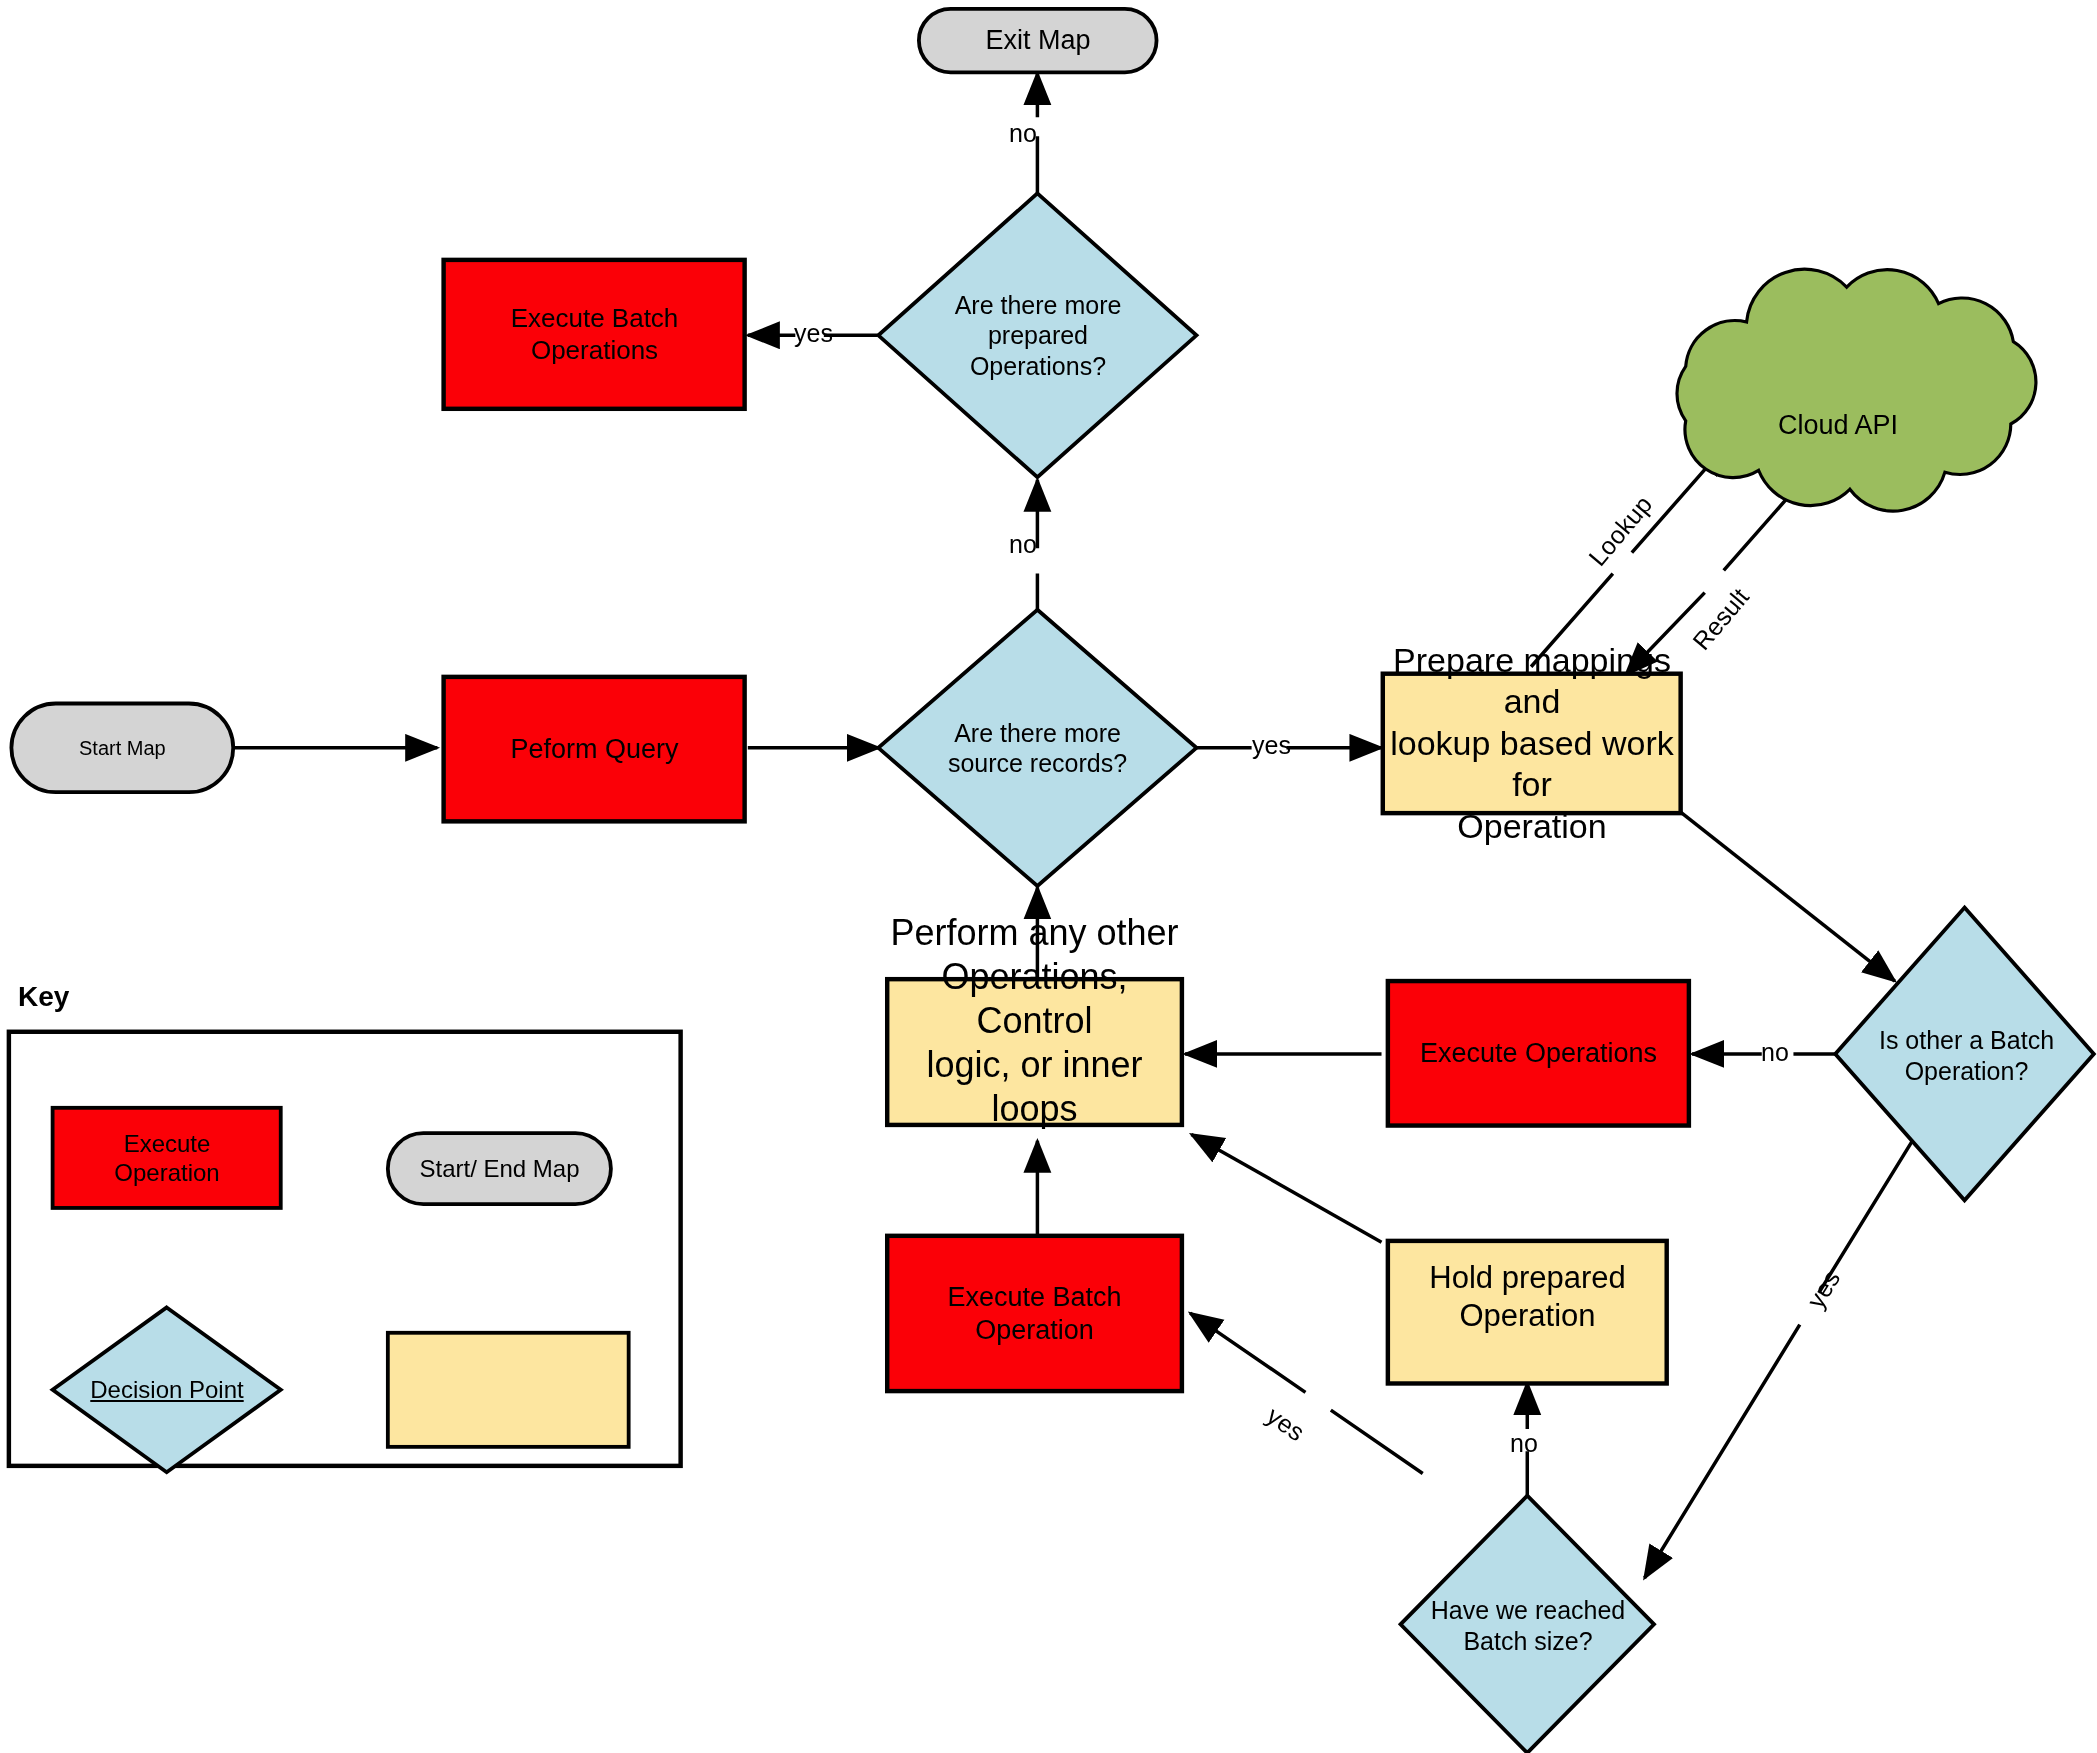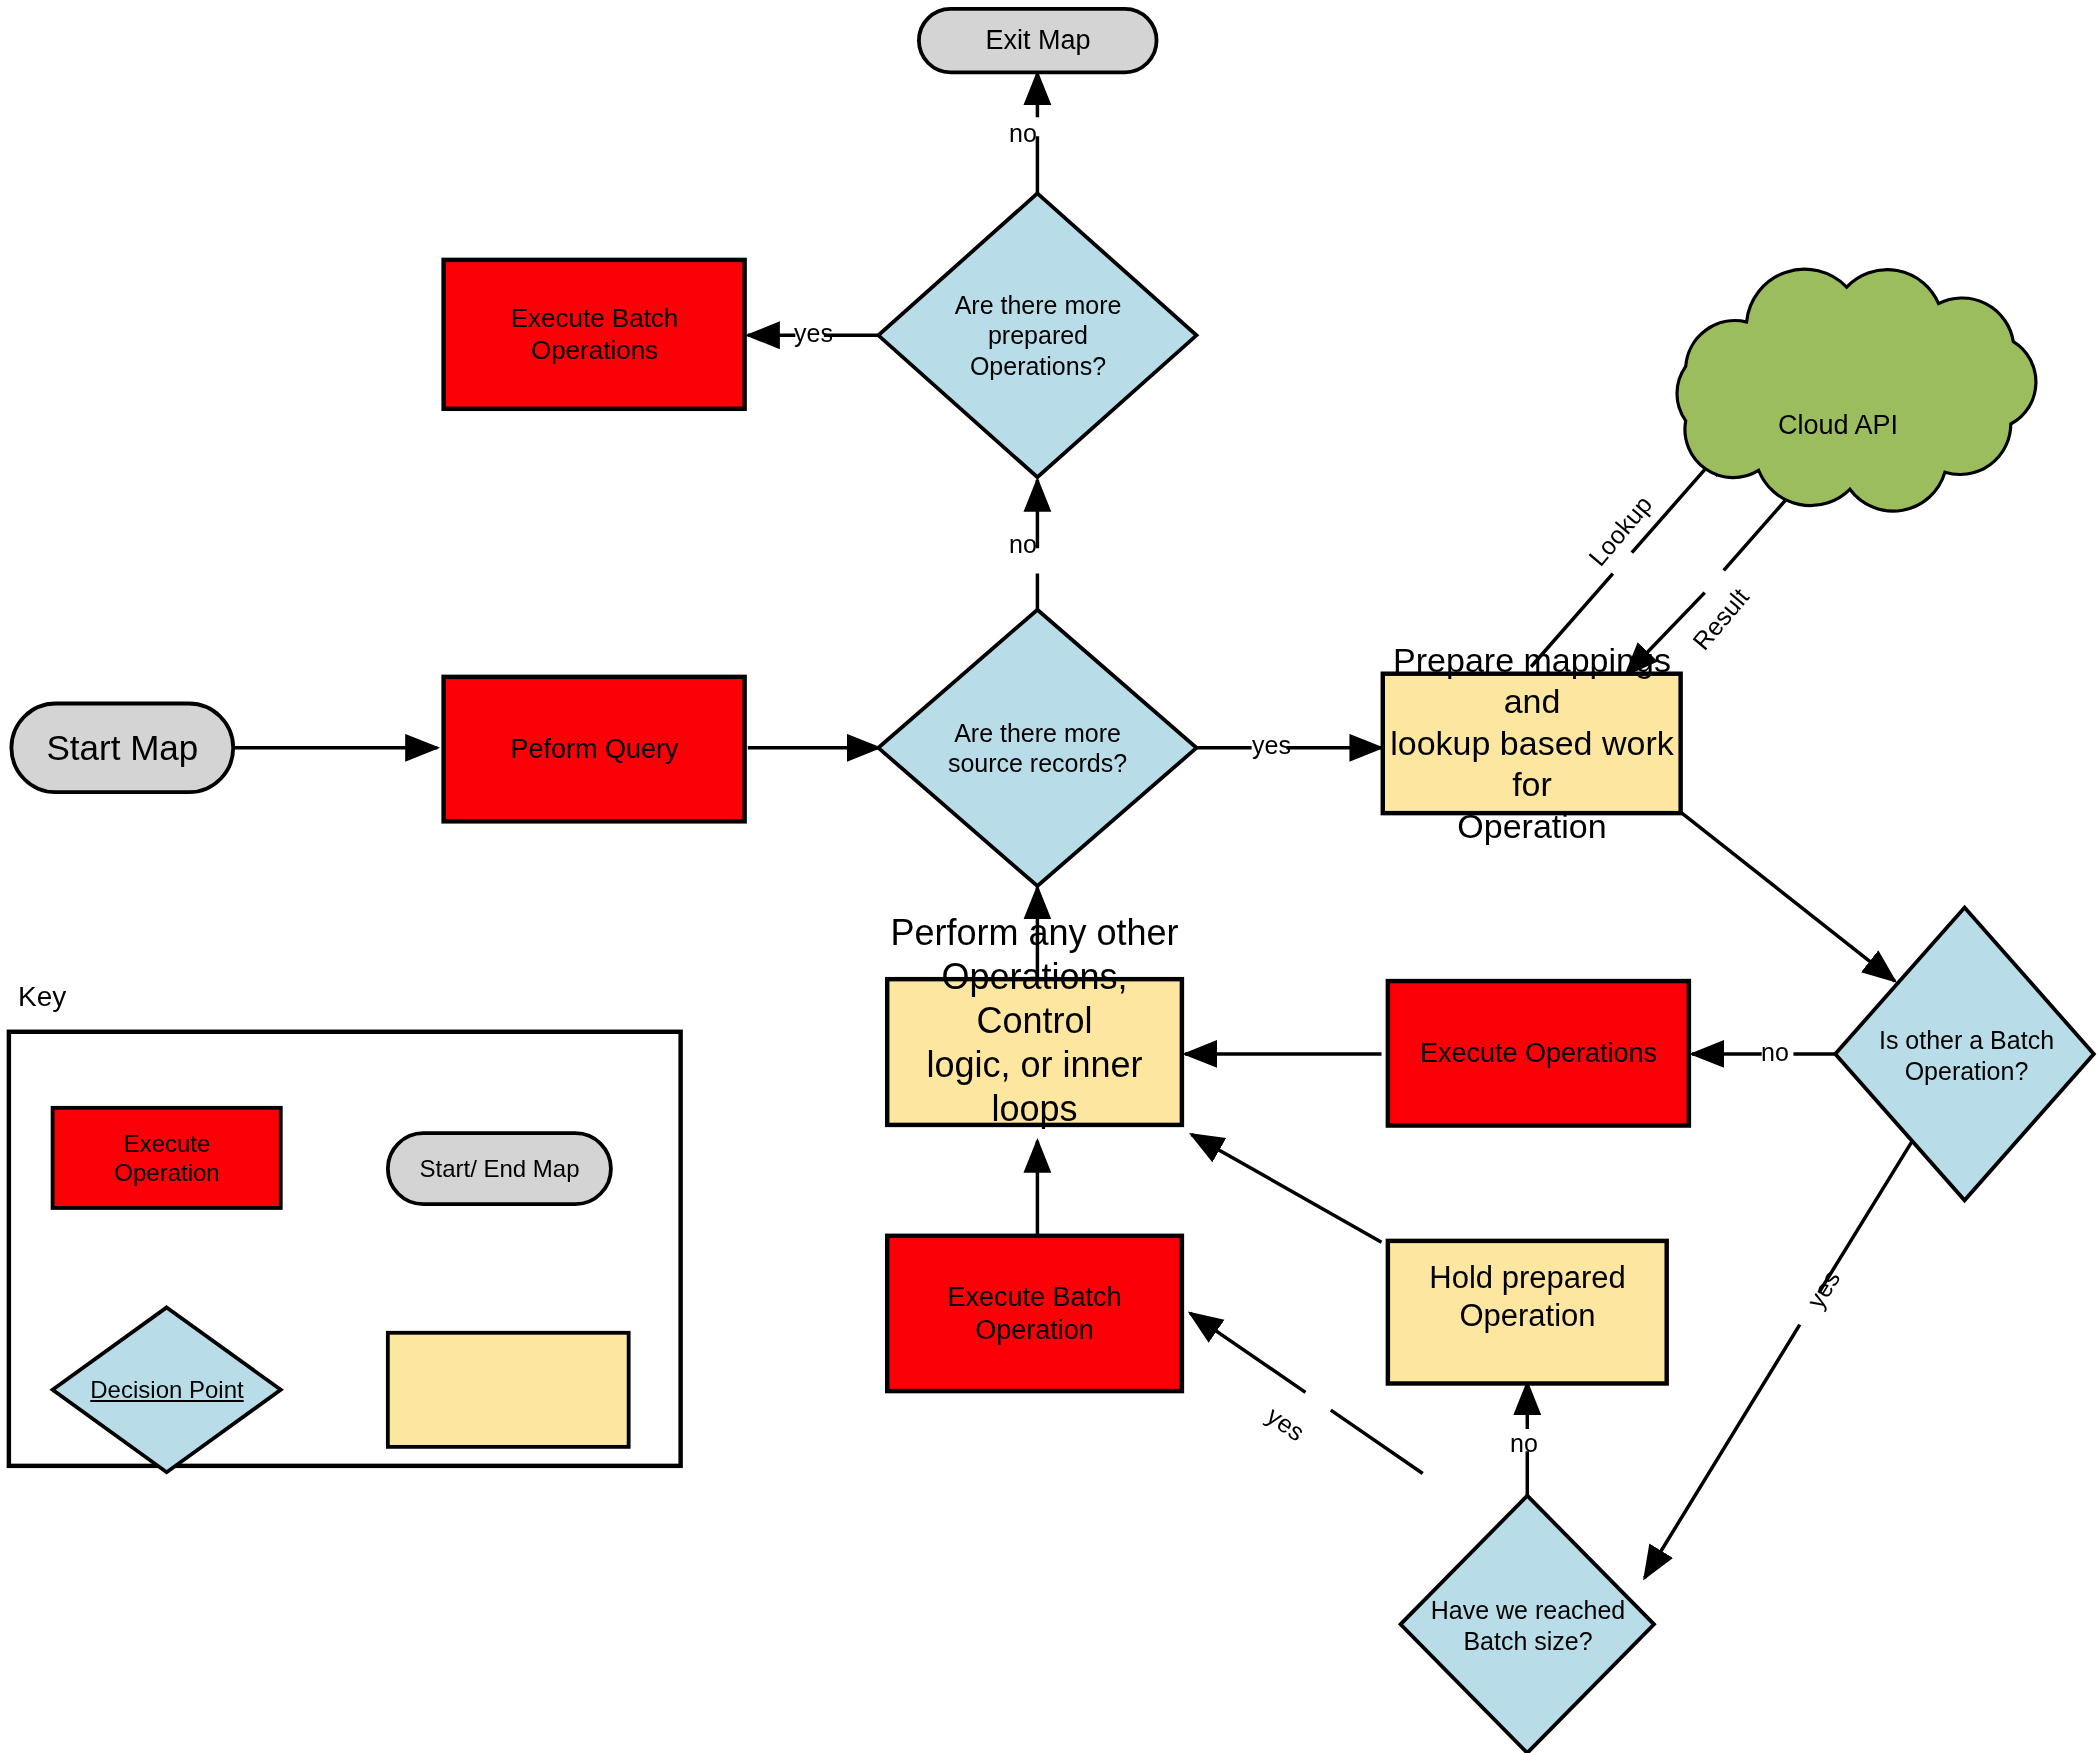--- a/index.html
+++ b/index.html
@@ -38,21 +38,21 @@
   }
   .edge-label {
     position: absolute;
     color: #000000;
     font-family: "Liberation Sans", sans-serif;
     font-size: 25px;
     white-space: nowrap;
   }
   .key-title {
     position: absolute;
-    font-weight: normal;
+    font-weight: bold;
     font-size: 28px;
     color: #000000;
     font-family: "Liberation Sans", sans-serif;
   }
 </style>
 </head>
 <body>
 
 <div id="canvas">
 
@@ -155,21 +155,21 @@
 
   <div class="node-label" style="left:911px; top:269px; width:254px; height:133px; font-size:25px;">Are there more
 prepared
 Operations?</div>
 
   <div class="node-label" style="left:444px; top:260px; width:301px; height:149px; font-size:26px;">Execute Batch
 Operations</div>
 
   <div class="node-label" style="left:1711px; top:406px; width:254px; height:38px; font-size:27px;">Cloud API</div>
 
-  <div class="node-label" style="left:11.4px; top:704px; width:222px; height:89px; font-size:35px;">Start Map</div>
+  <div class="node-label" style="left:11.4px; top:704px; width:222px; height:89px; font-size:20px;">Start Map</div>
 
   <div class="node-label" style="left:444px; top:677px; width:301px; height:145px; font-size:27px;">Peform Query</div>
 
   <div class="node-label" style="left:906px; top:702px; width:263px; height:92px; font-size:25px;">Are there more
 source records?</div>
 
   <div class="node-label" style="left:1383px; top:674px; width:298px; height:139px; font-size:34px;">Prepare mappings and
 lookup based work for
 Operation</div>
 

